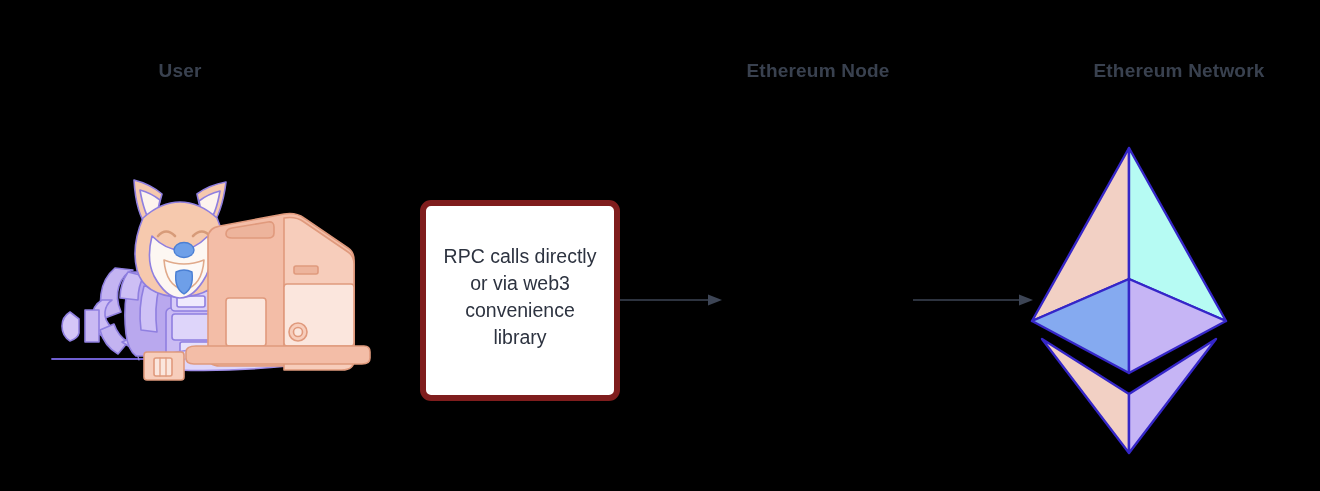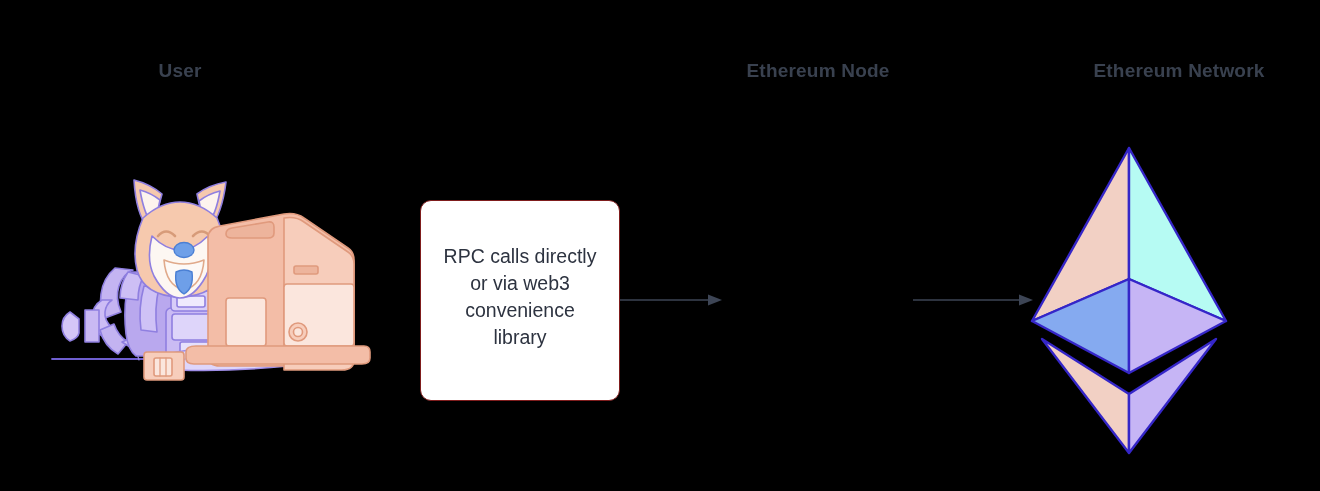--- a/index.html
+++ b/index.html
@@ -34,21 +34,21 @@
   }
   #title-user        { left: 180px;  top: 60px; }
   #title-ui          { left: 520px;  top: 58px; }
   #title-node        { left: 818px;  top: 60px; }
   #title-network     { left: 1150px; top: 60px; margin-left: 29px; }
 
   
   .node-box {
     position: absolute;
     background: #ffffff;
-    border: 1px solid #7f1d1d;
+    border: 6px solid #7f1d1d;
     border-radius: 11px;
     box-sizing: border-box;
     display: flex;
     align-items: center;
     justify-content: center;
   }
   .node-box .box-label {
     font-family: "Liberation Sans", sans-serif;
     font-size: 19.5px;
     line-height: 27px;

